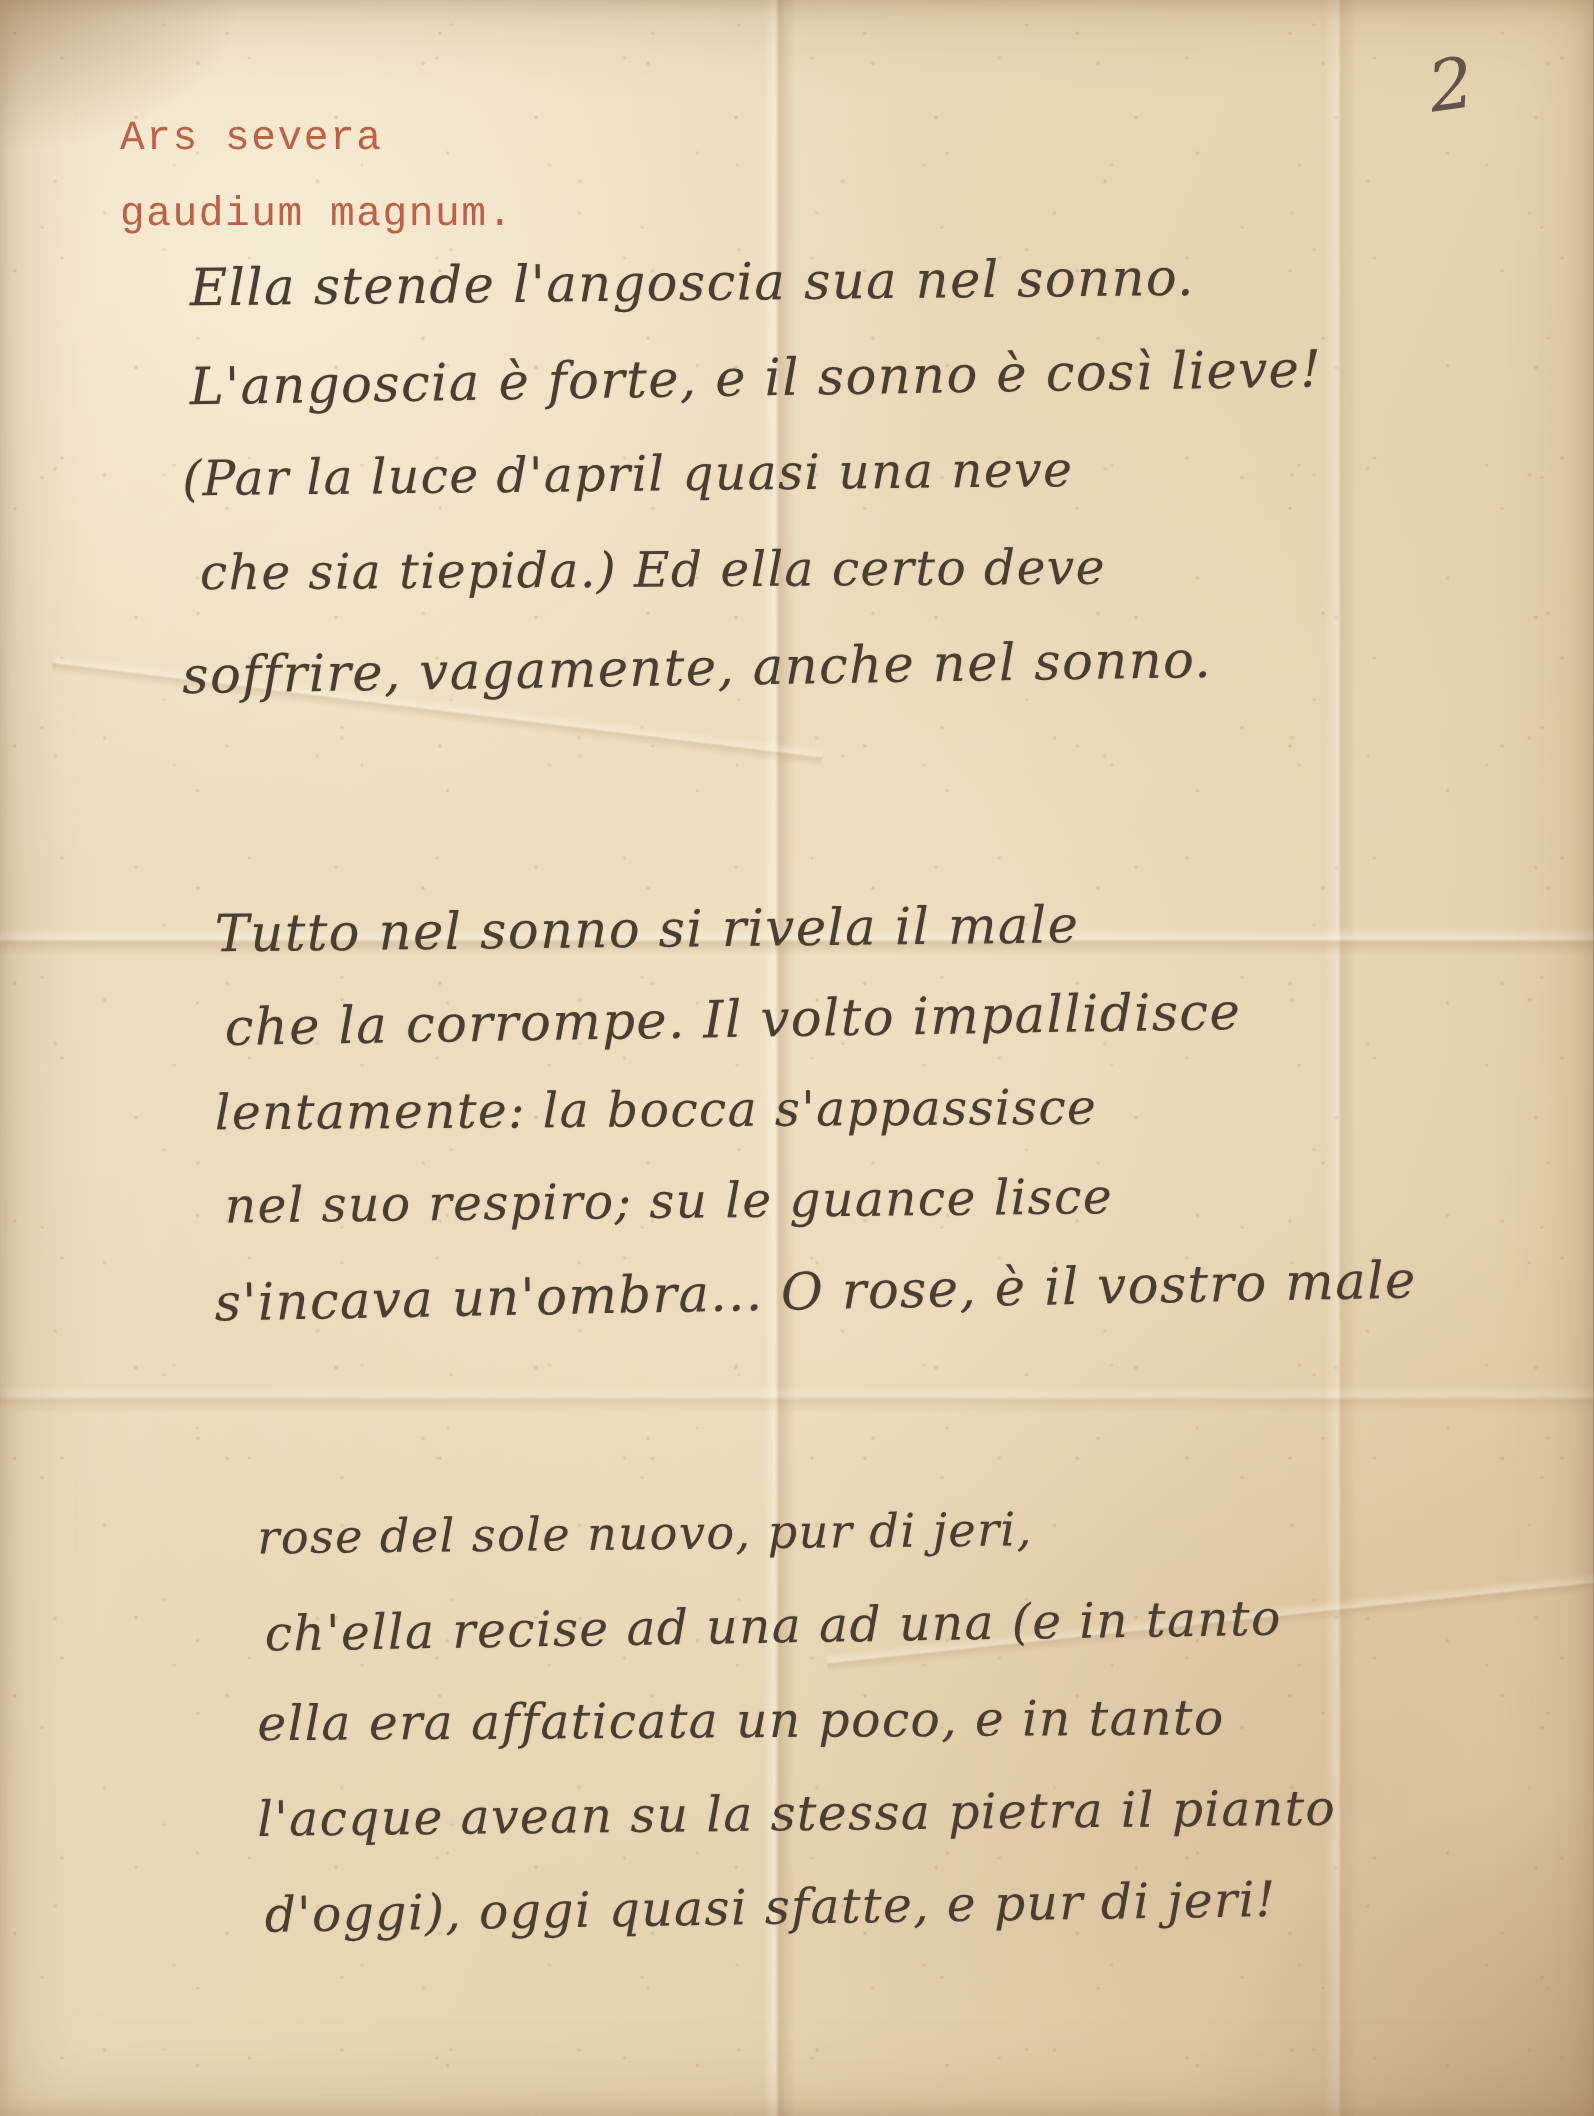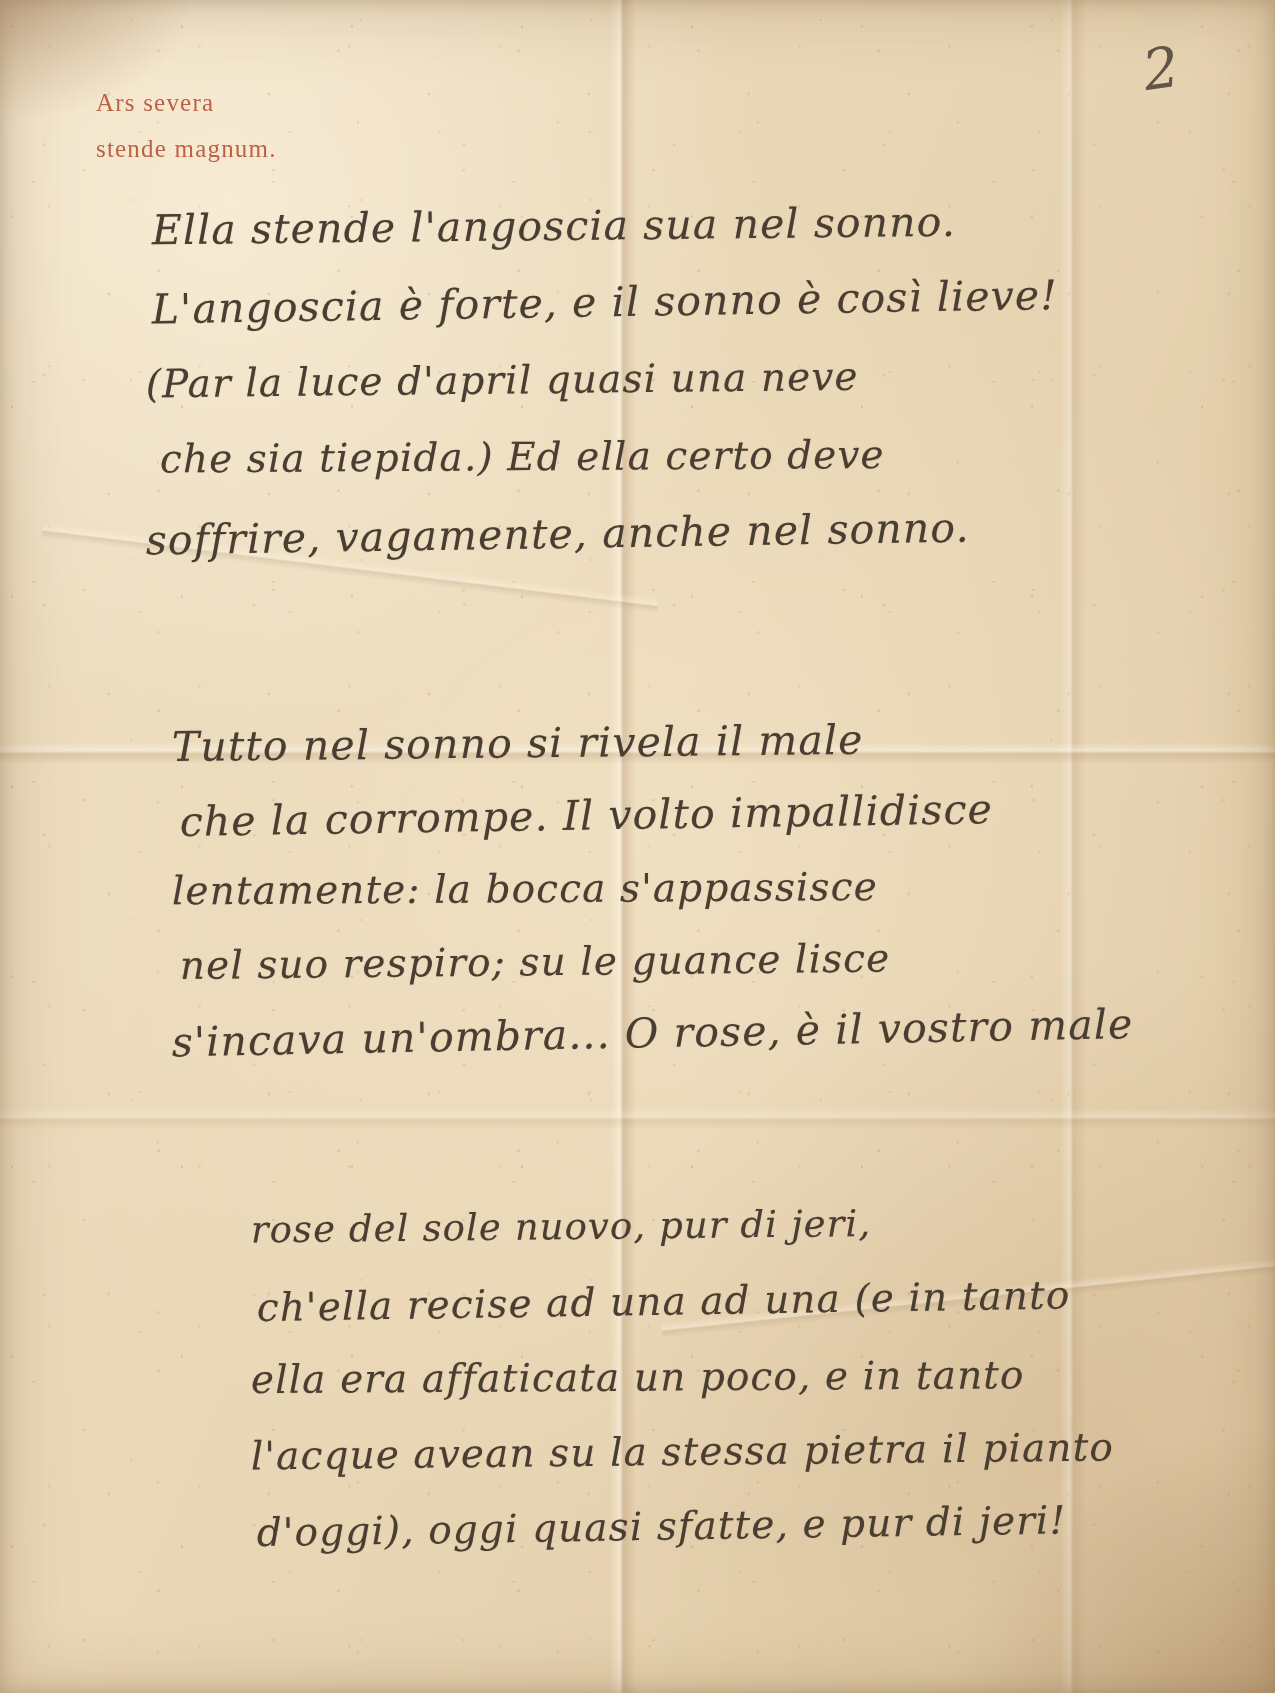--- a/index.html
+++ b/index.html
@@ -106,22 +106,22 @@
     background: radial-gradient(ellipse at 100% 100%, rgba(150,112,75,0.40), rgba(150,112,75,0) 72%);
     pointer-events: none;
   }
 
   
   #motto {
     position: absolute;
     left: 96px;
     top: 80px;
     color: #b9573c;
-    font-family: Liberation Serif, serif;
-    font-size: 25px;
+    font-family: Liberation Mono, monospace;
+    font-size: 33px;
     letter-spacing: 1.2px;
     line-height: 1.85;
     opacity: 0.93;
   }
   #motto .line { white-space: nowrap; }
 
   
   #folio {
     position: absolute;
     right: 96px;
@@ -155,21 +155,21 @@
     text-shadow: 0 0 1px rgba(74,61,49,0.35);
   }
 
   
   .s1 .vline { height: 77px; }
   .s2 .vline { height: 73px; }
   .s3 .vline { height: 75px; }
 
   .stanza.s1 { padding-top: 24px; }
   .stanza.s2 { padding-top: 132px; }
-  .stanza.s3 { padding-top: 120px; margin-left: 45px; }
+  .stanza.s3 { padding-top: 120px; }
 
   .vline[data-ind="a"] { padding-left: 152px; }
   .vline[data-ind="b"] { padding-left: 160px; }
   .vline[data-ind="c"] { padding-left: 146px; }
   .vline[data-ind="d"] { padding-left: 172px; }
   .vline[data-ind="e"] { padding-left: 180px; }
   .vline[data-ind="g"] { padding-left: 206px; }
   .vline[data-ind="h"] { padding-left: 212px; }
 
   .vline.tilt1 { transform: rotate(-0.6deg); }
@@ -193,21 +193,21 @@
   <div class="crease horiz" style="top:1108px; opacity:0.65;"></div>
   <div class="crease diag" style="left:40px; top:560px; transform:rotate(7deg);"></div>
   <div class="crease diag" style="left:660px; top:1290px; transform:rotate(-6deg);"></div>
 
   <div id="edges"></div>
   <div id="edge-top-left"></div>
   <div id="edge-bottom-right"></div>
 
   <div id="motto">
     <div class="line">Ars severa</div>
-    <div class="line">stende magnum.</div>
+    <div class="line">gaudium magnum.</div>
   </div>
 
   <div id="folio">2</div>
 
   <div id="poem">
 
     <div class="stanza s1">
       <div class="vline tilt1 big" data-ind="a">Ella stende l'angoscia sua nel sonno.</div>
       <div class="vline tilt2 big" data-ind="a">L'angoscia è forte, e il sonno è così lieve!</div>
       <div class="vline tilt1" data-ind="c">(Par la luce d'april quasi una neve</div>

